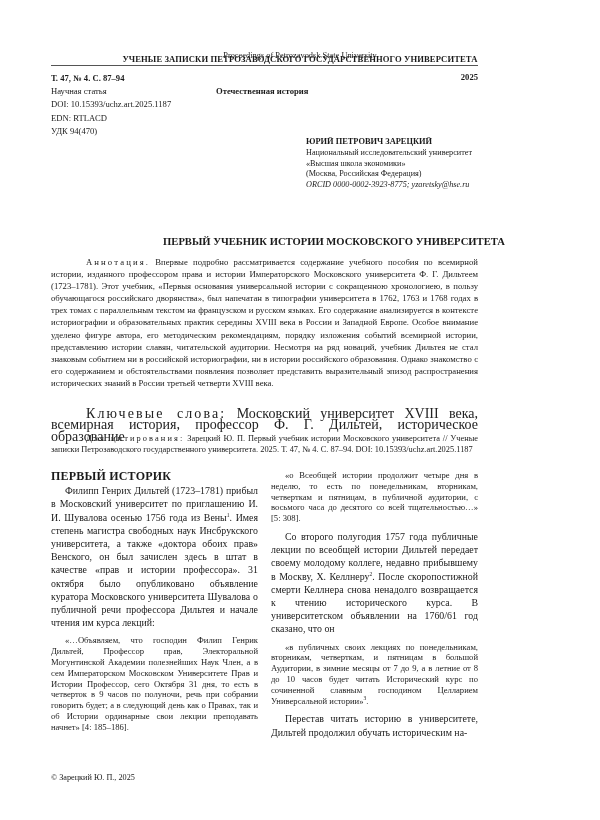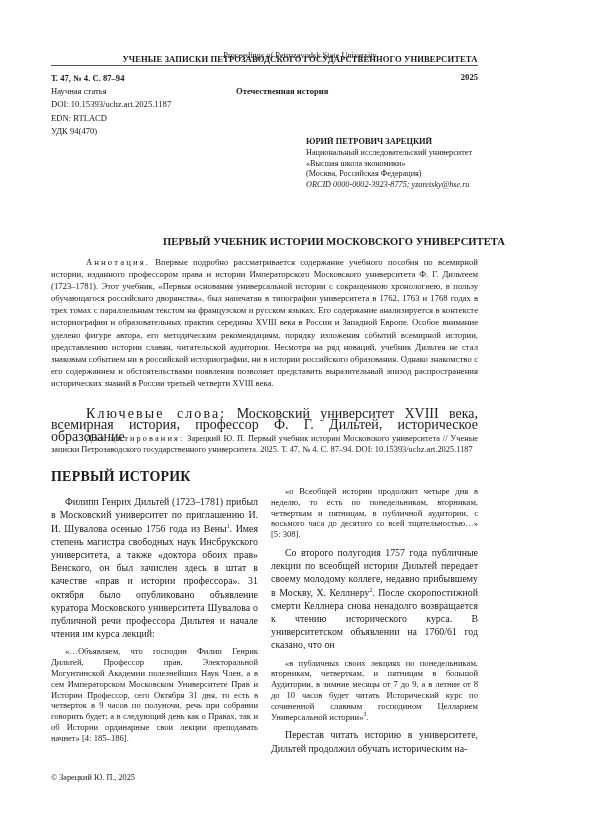--- a/index.html
+++ b/index.html
@@ -7,36 +7,36 @@
          font-family: "Liberation Serif", "DejaVu Serif", serif; color: #1a1a1a; }
   .page { position: absolute; left: 0; top: 0; width: 600px; height: 820px; }
   .journal-title { position: absolute; top: 38px; left: 0; width: 600px; text-align: center;
          font-weight: bold; font-size: 8.6px; letter-spacing: 0.1px; margin-top: 16px; }
   .journal-sub { position: absolute; top: 51px; left: 0; width: 600px; text-align: center;
          font-weight: normal; font-size: 8.4px; }
   .hr { position: absolute; top: 65px; left: 51px; width: 427px; height: 1px; background: #555; }
   .meta-left { position: absolute; left: 51px; top: 72px; font-size: 8.6px; line-height: 13.2px; }
   .meta-left .vol { font-weight: bold; }
   .year { position: absolute; top: 72px; left: 440px; width: 38px; text-align: right; font-weight: bold; font-size: 8.6px; }
-  .rubric { position: absolute; top: 86px; left: 216px; font-weight: bold; font-size: 8.6px; margin-left: 20px; }
+  .rubric { position: absolute; top: 86px; left: 216px; font-weight: bold; font-size: 8.6px; }
   .author-block { position: absolute; left: 306px; top: 137px; width: 172px; font-size: 8.2px; line-height: 10.4px; }
   .author-name { text-align: left; font-weight: bold; font-size: 8.4px; margin-bottom: 1px; }
   .italic { font-style: italic; }
   .article-title { position: absolute; top: 236px; left: 0; width: 600px; text-align: center; font-weight: bold; font-size: 10.6px; margin-left: 34px; }
   .abstract { position: absolute; left: 51px; top: 256px; width: 427px; font-size: 8.7px; line-height: 12.1px; text-align: justify; }
   .spaced { letter-spacing: 2.1px; margin-left: 35px; }
   .kw { position: absolute; left: 51px; top: 408px; width: 427px; font-size: 14px; line-height: 11.4px; text-align: justify; color: #222; }
   .cite { position: absolute; left: 51px; top: 433px; width: 427px; font-size: 8.4px; line-height: 11.4px; text-align: justify; color: #222; }
   .col { position: absolute; font-size: 9.9px; line-height: 13.2px; text-align: justify; }
   .col-left { left: 51px; top: 470px; width: 207px; }
   .col-right { left: 271px; top: 470px; width: 207px; }
-  .h-sec { font-weight: bold; font-size: 14px; margin: 0 0 12px 0; letter-spacing: 0.2px; }
+  .h-sec { font-weight: bold; font-size: 12px; margin: 0 0 1px 0; letter-spacing: 0.2px; }
   .para { text-indent: 14px; margin: 0; }
   .quote { font-size: 8.6px; line-height: 10.8px; text-indent: 14px; margin: 6px 0 6px 0; color: #222; }
-  .quote-nomargin-top { margin-top: 16px; }
+  .quote-nomargin-top { margin-top: 0; }
   sup { font-size: 5.5px; vertical-align: super; line-height: 0; }
   .copyright { position: absolute; left: 51px; top: 773px; font-size: 8.2px; }
 </style>
 </head>
 <body>
 
 <div class="page">
 
   <div class="journal-title">УЧЕНЫЕ ЗАПИСКИ ПЕТРОЗАВОДСКОГО ГОСУДАРСТВЕННОГО УНИВЕРСИТЕТА</div>
   <div class="journal-sub">Proceedings of Petrozavodsk State University</div>

